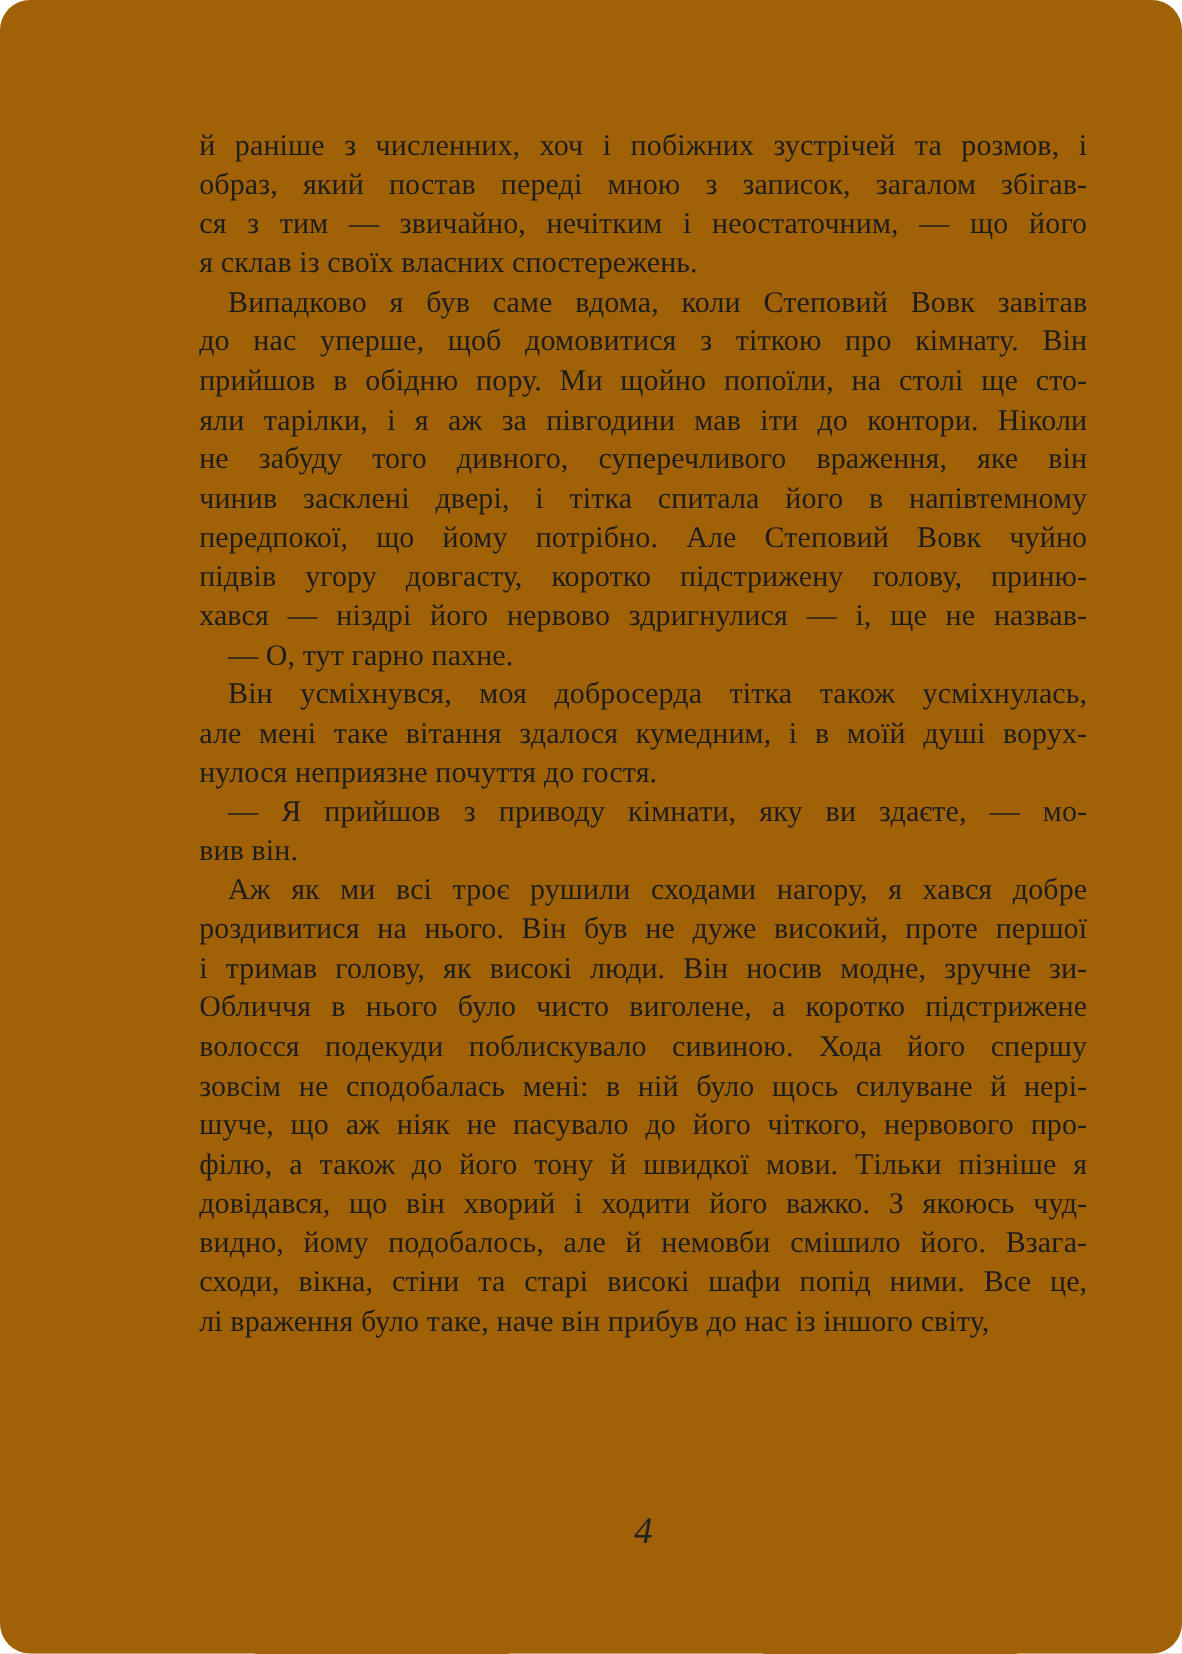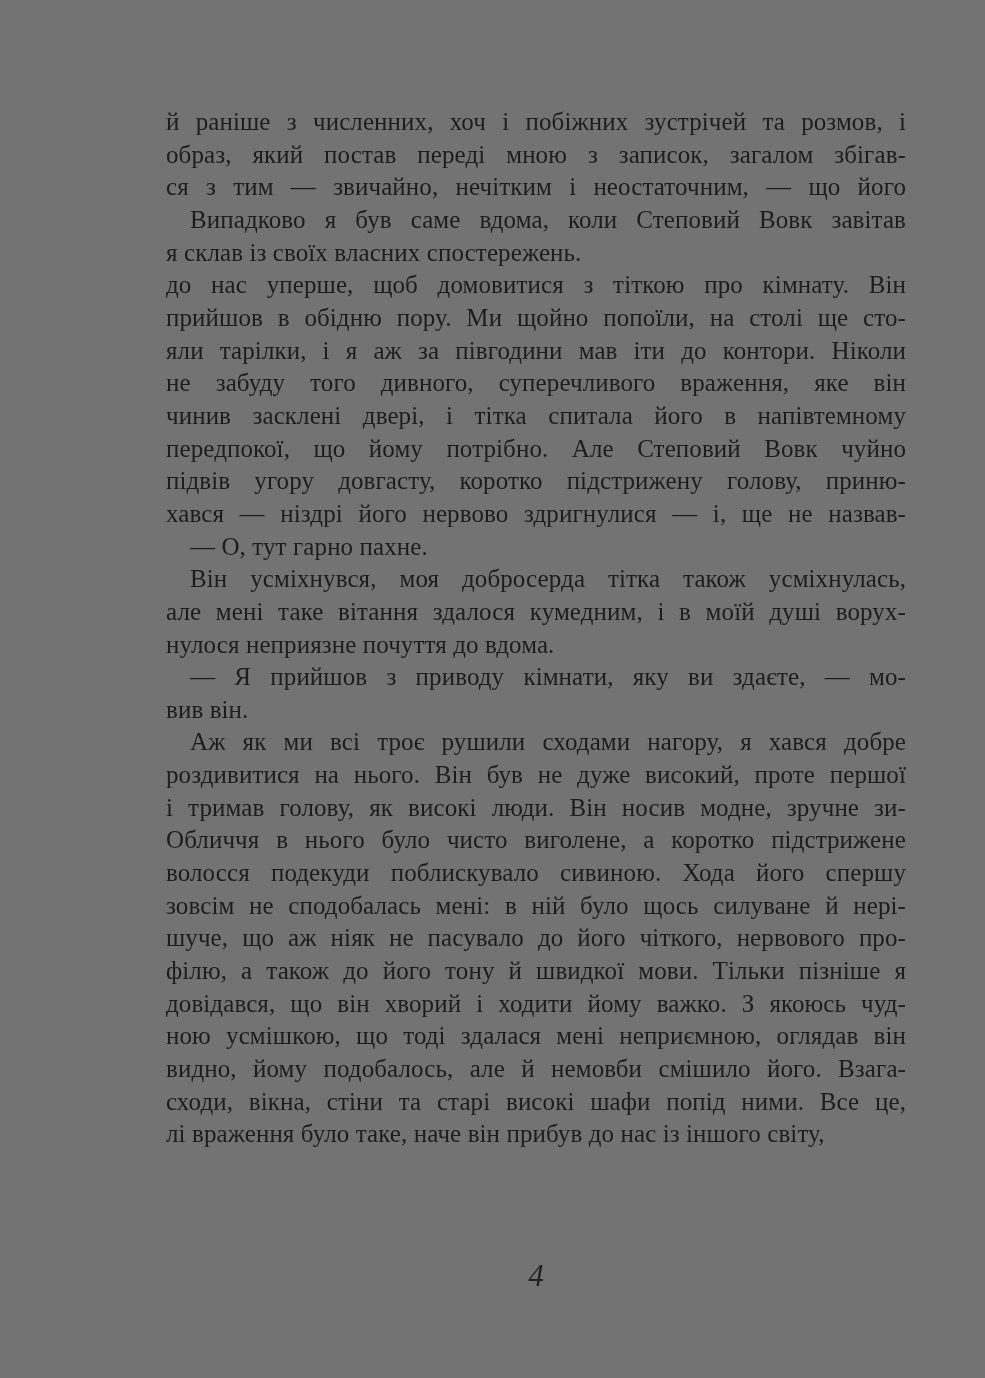--- a/index.html
+++ b/index.html
@@ -11,21 +11,22 @@
     width: 985px;
     height: 1378px;
     position: relative;
     overflow: hidden;
     font-family: "Liberation Serif", "DejaVu Serif", serif;
     color: #1d1d1d;
   }
   .page {
     position: absolute;
     inset: 0;
-    background: #737373;
+    background: #a16207;
+    border-radius: 25px;
   }
   .text-block {
     position: absolute;
     left: 166px;
     top: 106px;
     width: 740px;
     font-size: 25px;
     line-height: 32.65px;
     letter-spacing: 0.1px;
   }
@@ -53,44 +54,43 @@
   }
 </style>
 </head>
 <body>
 
 <div class="page">
   <div class="text-block">
       <div class="line">й раніше з численних, хоч і побіжних зустрічей та розмов, і</div>
       <div class="line">образ, який постав переді мною з записок, загалом збігав-</div>
       <div class="line">ся з тим — звичайно, нечітким і неостаточним, — що його</div>
+      <div class="line last">я склав із своїх власних спостережень.</div>
       <div class="line indent">Випадково я був саме вдома, коли Степовий Вовк завітав</div>
-      <div class="line last">я склав із своїх власних спостережень.</div>
       <div class="line">до нас уперше, щоб домовитися з тіткою про кімнату. Він</div>
       <div class="line">прийшов в обідню пору. Ми щойно попоїли, на столі ще сто-</div>
       <div class="line">яли тарілки, і я аж за півгодини мав іти до контори. Ніколи</div>
       <div class="line">не забуду того дивного, суперечливого враження, яке він</div>
       <div class="line">чинив засклені двері, і тітка спитала його в напівтемному</div>
       <div class="line">передпокої, що йому потрібно. Але Степовий Вовк чуйно</div>
       <div class="line">підвів угору довгасту, коротко підстрижену голову, приню-</div>
       <div class="line">хався — ніздрі його нервово здригнулися — і, ще не назвав-</div>
       <div class="line last indent">— О, тут гарно пахне.</div>
       <div class="line indent">Він усміхнувся, моя добросерда тітка також усміхнулась,</div>
       <div class="line">але мені таке вітання здалося кумедним, і в моїй душі ворух-</div>
-      <div class="line last">нулося неприязне почуття до вдома.</div>
+      <div class="line last">нулося неприязне почуття до гостя.</div>
       <div class="line indent">— Я прийшов з приводу кімнати, яку ви здаєте, — мо-</div>
       <div class="line last">вив він.</div>
       <div class="line indent">Аж як ми всі троє рушили сходами нагору, я хався добре</div>
       <div class="line">роздивитися на нього. Він був не дуже високий, проте першої</div>
       <div class="line">і тримав голову, як високі люди. Він носив модне, зручне зи-</div>
       <div class="line">Обличчя в нього було чисто виголене, а коротко підстрижене</div>
       <div class="line">волосся подекуди поблискувало сивиною. Хода його спершу</div>
       <div class="line">зовсім не сподобалась мені: в ній було щось силуване й нері-</div>
       <div class="line">шуче, що аж ніяк не пасувало до його чіткого, нервового про-</div>
       <div class="line">філю, а також до його тону й швидкої мови. Тільки пізніше я</div>
-      <div class="line">довідався, що він хворий і ходити йому важко. З якоюсь чуд-</div>
-      <div class="line">ною усмішкою, що тоді здалася мені неприємною, оглядав він</div>
+      <div class="line">довідався, що він хворий і ходити його важко. З якоюсь чуд-</div>
       <div class="line">видно, йому подобалось, але й немовби смішило його. Взага-</div>
       <div class="line">сходи, вікна, стіни та старі високі шафи попід ними. Все це,</div>
       <div class="line last">лі враження було таке, наче він прибув до нас із іншого світу,</div>
     </div>
   <div class="page-number">4</div>
 </div>
 
 </body></html>

